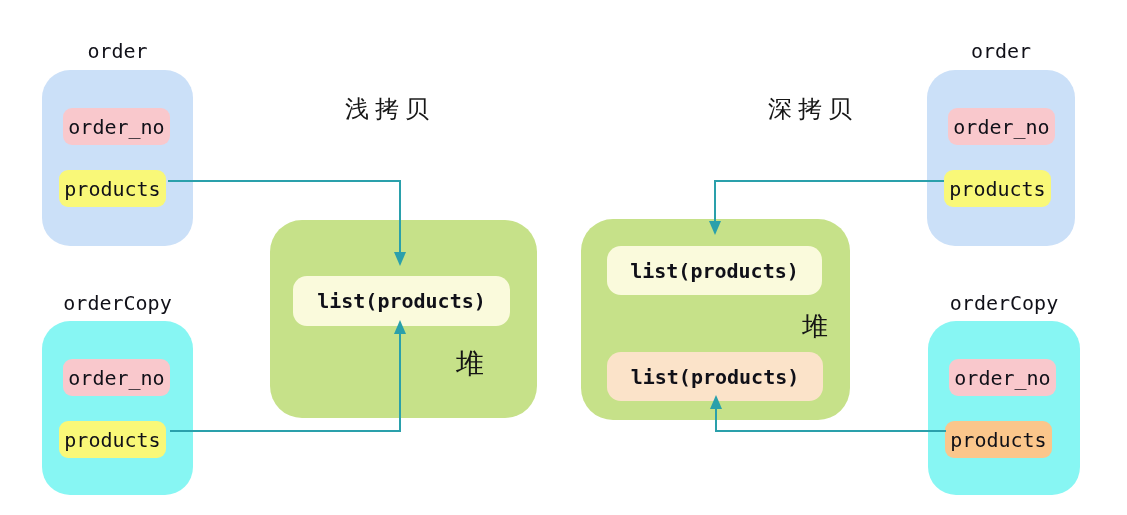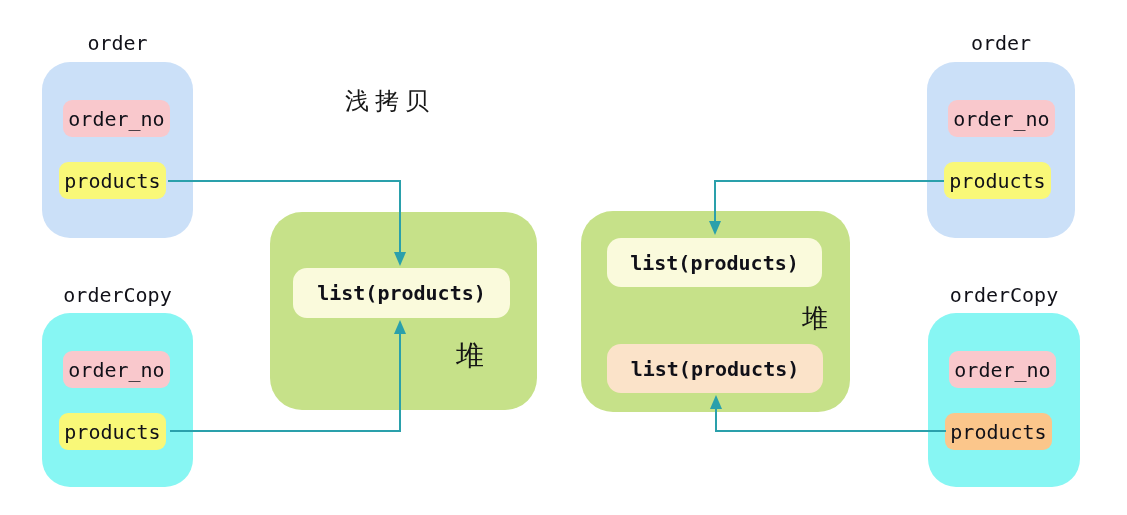--- a/index.html
+++ b/index.html
@@ -4,21 +4,21 @@
 <style>
   :root{
     --box_blue:#cbe0f8; --box_cyan:#87f6f3; --field_pink:#f9c8cc;
     --field_yellow:#f9f878; --field_orange:#fbc68b; --heap_green:#c6e189;
     --item_cream:#fafadc; --item_peach:#fbe3c9; --arrow_teal:#2aa0ab;
     --ink:#101018;
   }
   *{margin:0;padding:0;box-sizing:border-box;}
   body{background:#ffffff;font-family:"DejaVu Sans Mono","Liberation Mono",monospace;color:var(--ink);}
   .canvas{position:relative;width:1127px;height:515px;background:#ffffff;overflow:hidden;}
-  .abs{position:absolute;}
+  .abs{position:absolute;margin-top:8px;}
   svg#arrows{position:absolute;left:0;top:0;width:1127px;height:515px;z-index:3;pointer-events:none;}
   svg#arrows .ln{stroke:var(--arrow_teal);stroke-width:2;fill:none;}
   svg#arrows .ah{fill:var(--arrow_teal);stroke:none;}
 
   .big-title{font-family:"DejaVu Serif","Liberation Serif",serif;font-size:24px;letter-spacing:6px;
              text-align:center;color:#161616;z-index:2;}
   .t-shallow{left:270px;top:85px;width:240px;}
   .t-deep{left:693px;top:85px;width:240px;}
 
   .obj-label{font-size:20px;text-align:center;z-index:2;}
@@ -68,20 +68,21 @@
     <path class="ah" d="M394,252 L406,252 L400,266 Z"></path>
     <polyline class="ln" points="170,431 400,431 400,332"></polyline>
     <path class="ah" d="M394,334 L406,334 L400,320 Z"></path>
     <polyline class="ln" points="944,181 715,181 715,222"></polyline>
     <path class="ah" d="M709,221 L721,221 L715,235 Z"></path>
     <polyline class="ln" points="946,431 716,431 716,408"></polyline>
     <path class="ah" d="M710,409 L722,409 L716,395 Z"></path>
   </svg>
 
   <div class="abs big-title t-shallow">浅拷贝</div>
+  <div class="abs big-title t-deep">深拷贝</div>
 
   <div class="abs obj-label l-order-s">order</div>
   <div class="abs obj blue order-s">
     <div class="field pink">order_no</div>
     <div class="field yellow">products</div>
   </div>
 
   <div class="abs obj-label l-ordercopy-s">orderCopy</div>
   <div class="abs obj cyan ordercopy-s">
     <div class="field pink">order_no</div>

